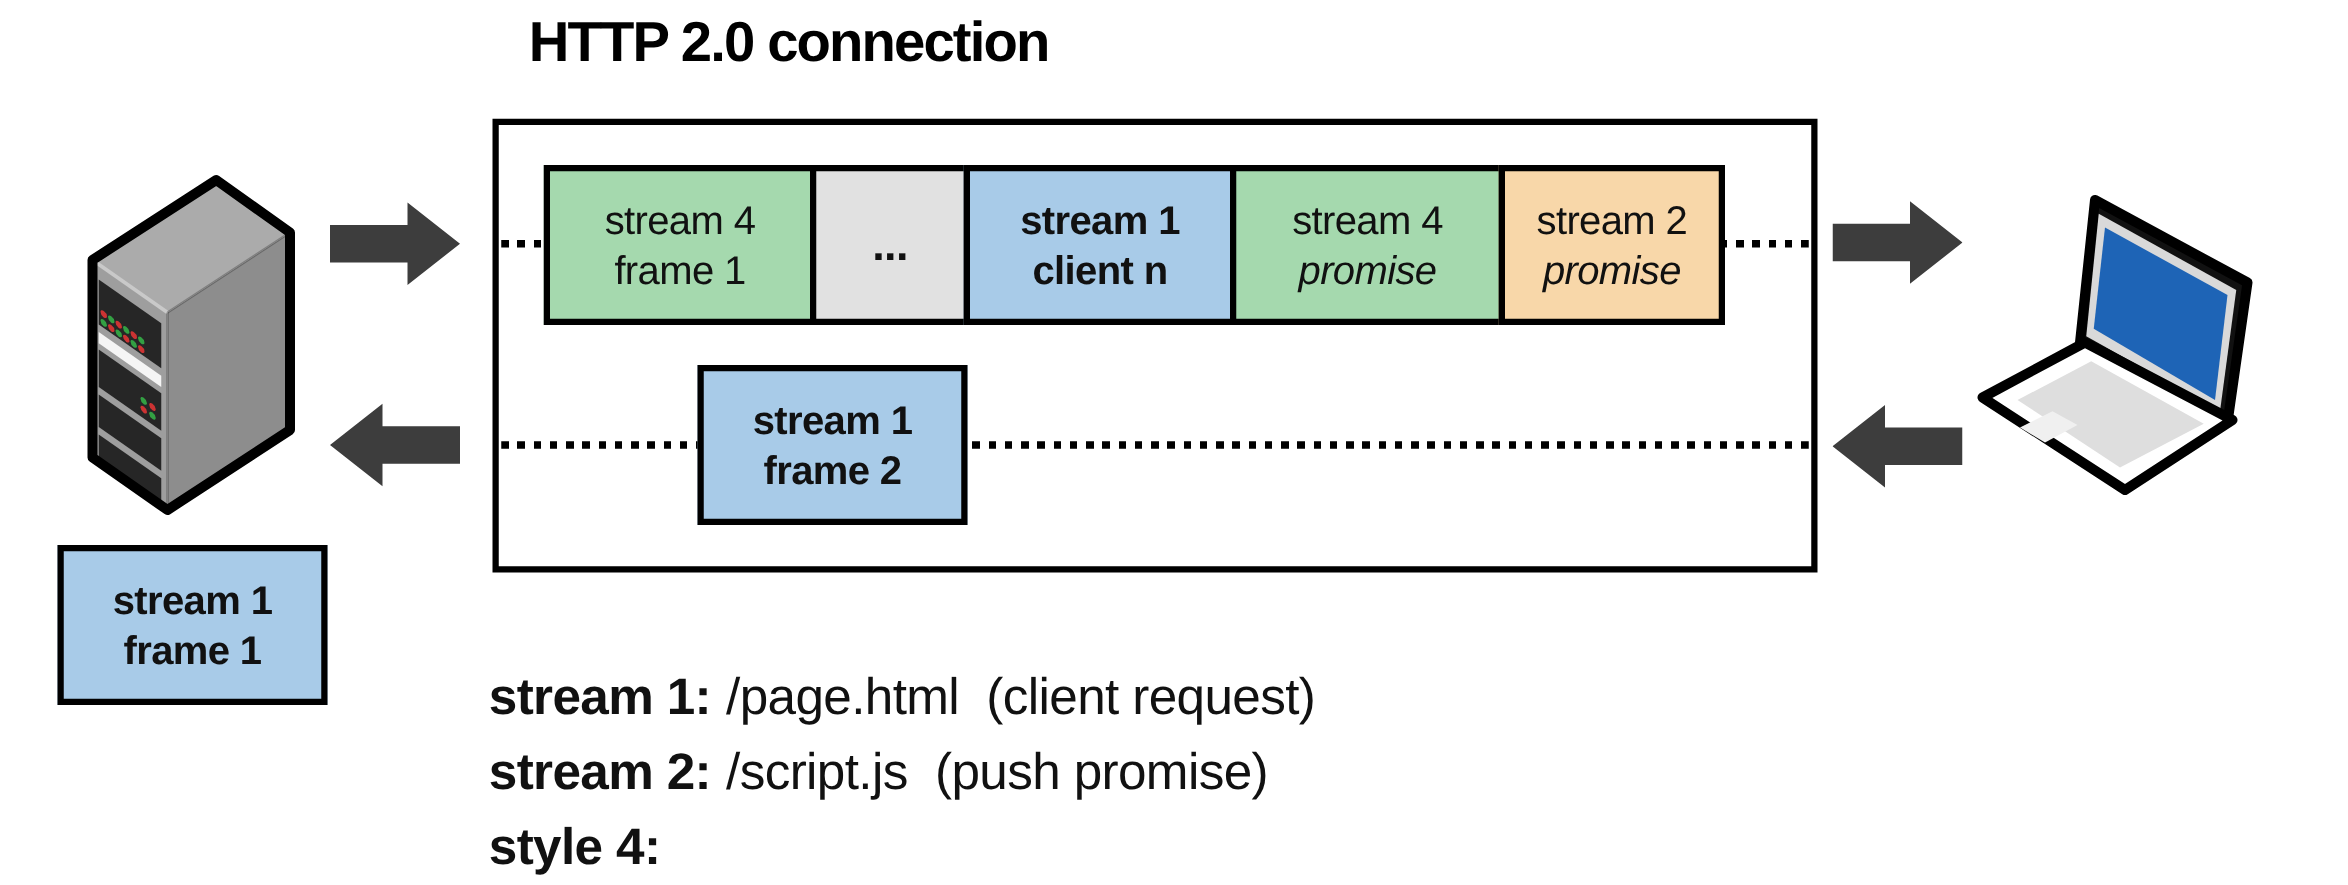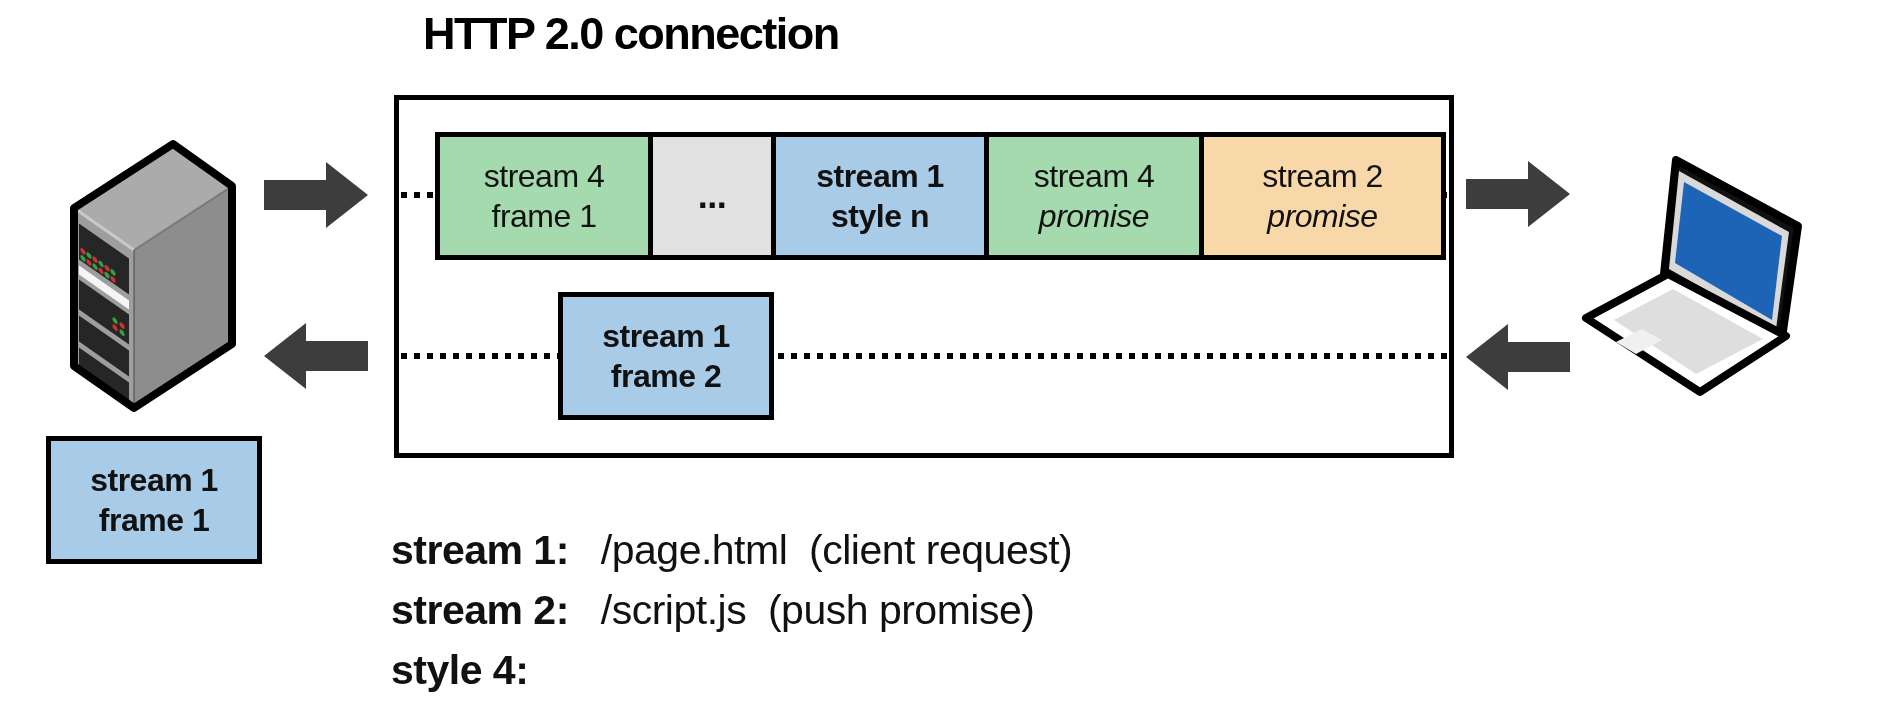--- a/index.html
+++ b/index.html
@@ -40,21 +40,21 @@
   .ellipsis{font-weight:700;font-size:36px;}
   #frame-response{left:558px;top:292px;width:216px;z-index:2;}
   #frame-pending{left:46px;top:436px;width:216px;}
   .standalone{
     position:absolute;height:128px;border:5px solid #000;box-sizing:border-box;
     display:flex;flex-direction:column;align-items:center;justify-content:center;
     font-size:32px;line-height:40px;letter-spacing:-0.5px;text-align:center;
   }
   
   #legend{left:391px;top:527px;}
-  .legend-row{display:flex;align-items:flex-start;height:60px;font-size:41px;letter-spacing:-0.5px;gap:20px;}
+  .legend-row{display:flex;align-items:center;height:60px;font-size:41px;letter-spacing:-0.5px;}
   .legend-label{font-weight:800;}
   .legend-value{white-space:pre;margin-left:12px;font-weight:400;}
   
   .arrow{width:104px;height:70px;}
   .arrow polygon{fill:var(--arrow);}
   #arrow-server-out{left:264px;top:160px;}
   #arrow-server-in{left:264px;top:321px;}
   #arrow-client-out{left:1466px;top:159px;}
   #arrow-client-in{left:1466px;top:322px;}
   
@@ -135,27 +135,27 @@
   <div id="frame-row" class="abs">
     <div class="frame f-green" style="width:218px">
       <span>stream 4</span>
       <span>frame 1</span>
     </div>
     <div class="frame f-gray" style="width:128px">
       <span class="ellipsis">...</span>
     </div>
     <div class="frame f-blue" style="width:218px">
       <span>stream 1</span>
-      <span>style n</span>
+      <span>client n</span>
     </div>
     <div class="frame f-green" style="width:220px">
       <span>stream 4</span>
       <span class="italic">promise</span>
     </div>
-    <div class="frame f-orange" style="width:247px">
+    <div class="frame f-orange" style="width:181px">
       <span>stream 2</span>
       <span class="italic">promise</span>
     </div>
   </div>
 
   <div id="frame-response" class="standalone f-blue">
     <span>stream 1</span>
     <span>frame 2</span>
   </div>
 

